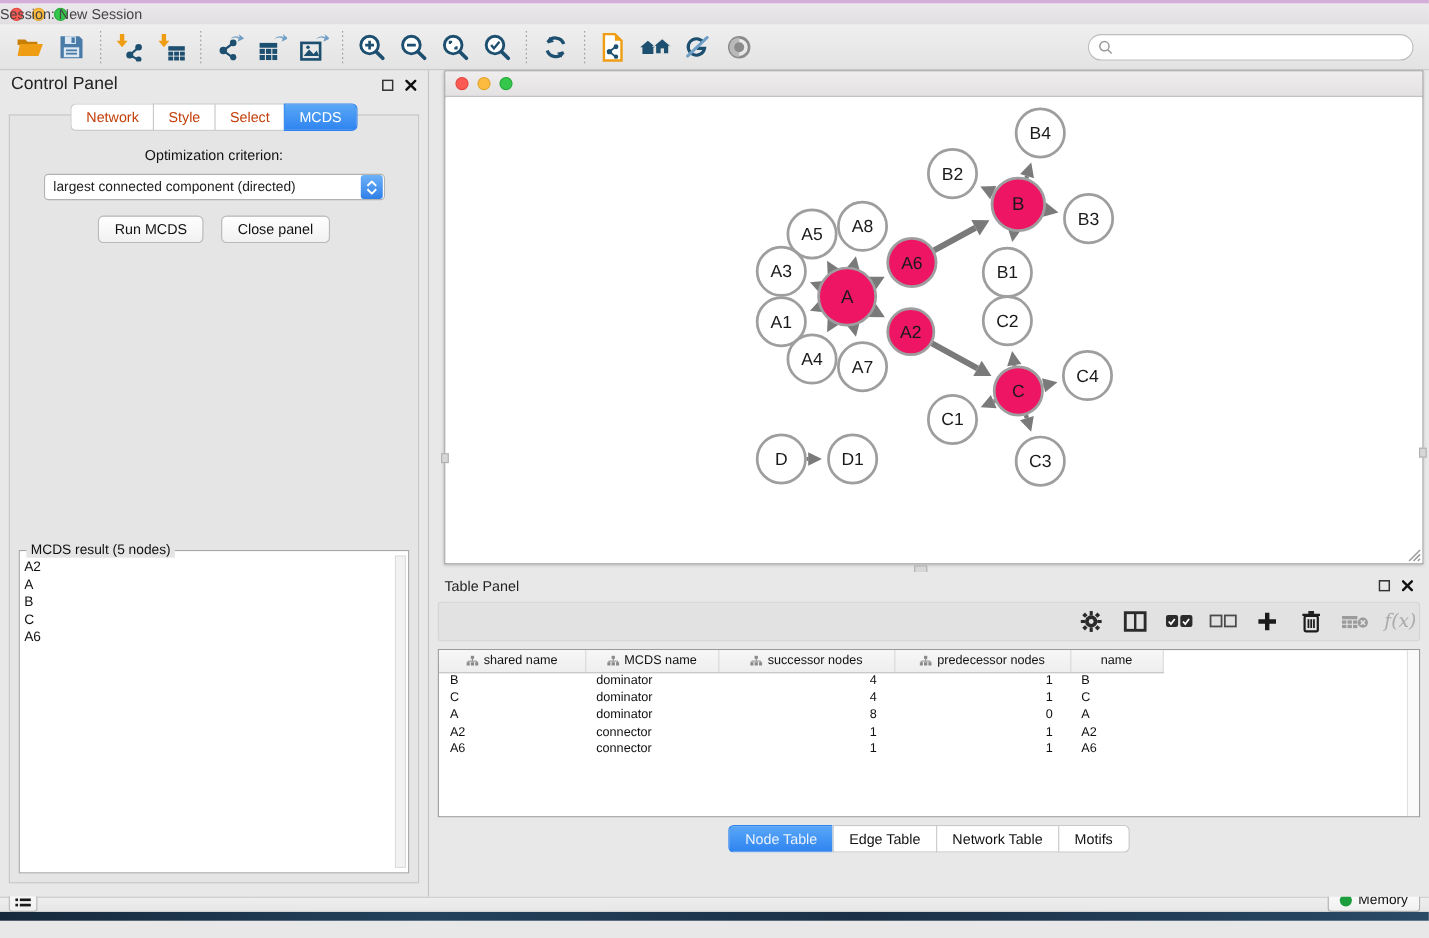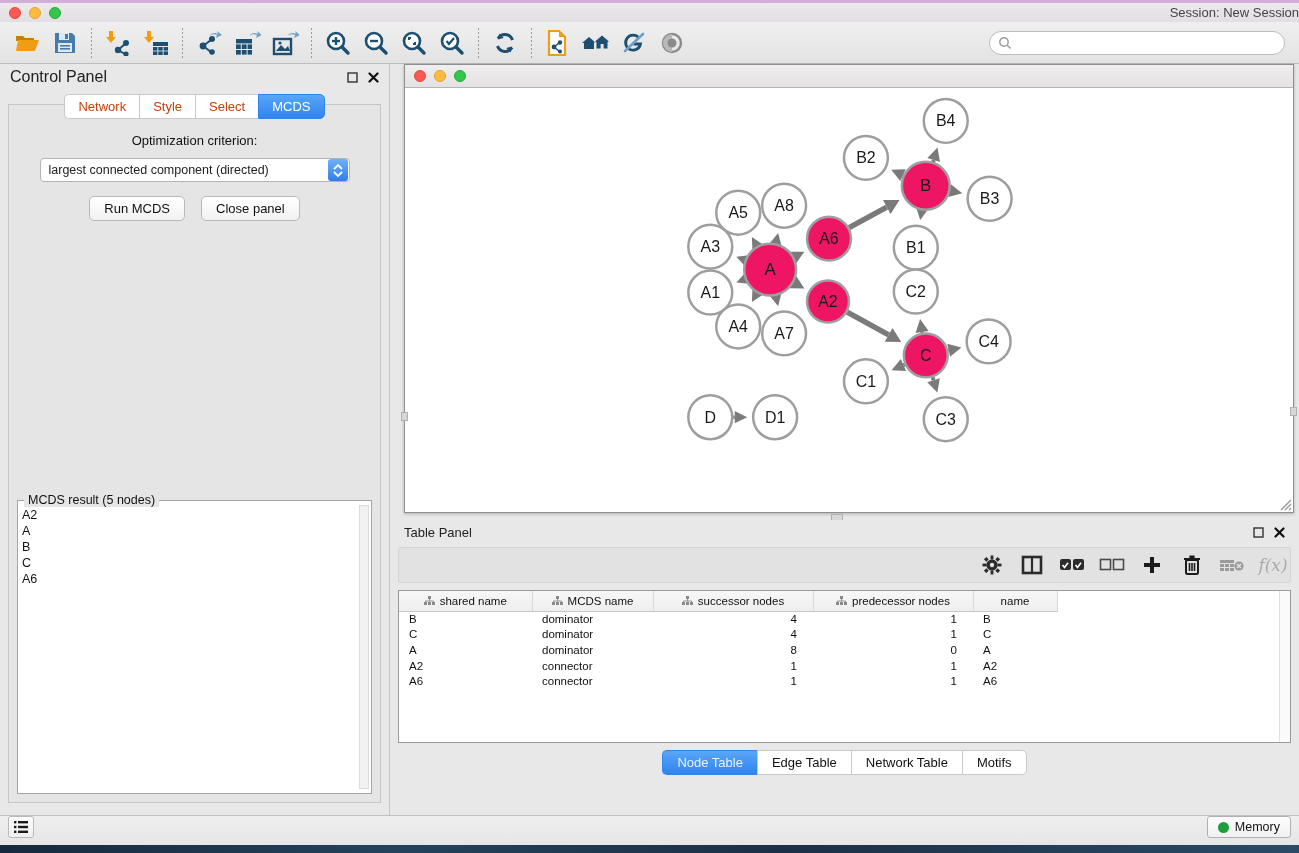--- a/index.html
+++ b/index.html
@@ -9,21 +9,21 @@
 
   
   .titlebar { height:22px; background:linear-gradient(#ece9ec,#e2dfe2);
     border-top:3px solid #d2aed8; position:relative;
     display:flex; align-items:center; }
   .tl-group { display:flex; gap:8px; margin-left:9px; }
   .tl { width:12px; height:12px; border-radius:50%; }
   .tl.red{ background:#fb5a52; border:1px solid #e14740;}
   .tl.yel{ background:#fdbc40; border:1px solid #e0a42e;}
   .tl.grn{ background:#34c74b; border:1px solid #25a83a;}
-  .titlebar .wtitle { position:absolute; left:0; right:0; text-align:right;
+  .titlebar .wtitle { position:absolute; left:0; right:0; text-align:left;
     font-size:13px; color:#444; }
 
   
   .toolbar { height:42px; background:linear-gradient(#f0efef,#e4e3e3);
     border-bottom:1px solid #bdbdbd; display:flex; align-items:center; padding:0 8px; }
   .tbtn { width:34px; height:34px; border:none; background:transparent;
     display:flex; align-items:center; justify-content:center; margin:0 2px; }
   .tsep { width:1px; height:30px; margin:0 7px;
     background-image:linear-gradient(#9a9a9a 40%, transparent 40%);
     background-size:1px 4px; }
@@ -108,22 +108,22 @@
     border-left:1px solid #e0e0e0; }
   .bottabs { position:absolute; left:0; right:0; bottom:40px; display:flex;
     justify-content:center; }
   .btab { padding:4px 14px; background:#fff; border:1px solid #c9c9c9; border-right:none;
     font-size:13px; color:#111; }
   .btab:first-child{ border-radius:5px 0 0 5px; }
   .btab:last-child{ border-right:1px solid #c9c9c9; border-radius:0 5px 5px 0; }
   .btab.active{ background:linear-gradient(#59a7f7,#2f84f0); color:#eaf2fc; border-color:#2f84f0;}
 
   
-  .statusbar { height:30px; background:linear-gradient(#efeeee,#e7e6e6);
-    border-top:1px solid #c0c0c0; display:flex; align-items:flex-start; padding:0 8px;gap:29px; }
+  .statusbar { height:14px; background:linear-gradient(#efeeee,#e7e6e6);
+    border-top:1px solid #c0c0c0; display:flex; align-items:flex-end; padding:0 8px;gap:29px; }
   .sqbtn { width:26px; height:22px; background:linear-gradient(#fdfdfd,#f0f0f0);
     border:1px solid #b9b9b9; border-radius:3px; display:flex; align-items:center;
     justify-content:center; }
   .membtn { margin-left:auto; height:22px; background:linear-gradient(#fdfdfd,#f0f0f0);
     border:1px solid #b0b0b0; border-radius:3px; display:flex; align-items:center;
     gap:6px; padding:0 10px; font-size:12.5px; color:#111; }
   .memdot { width:11px; height:11px; border-radius:50%; background:#1d9e3c; }
   .desktop-strip { height:8px; background:linear-gradient(90deg,#16293c,#24425c 30%,#1b3046 60%,#2a4a66); }
 </style>
 </head>

